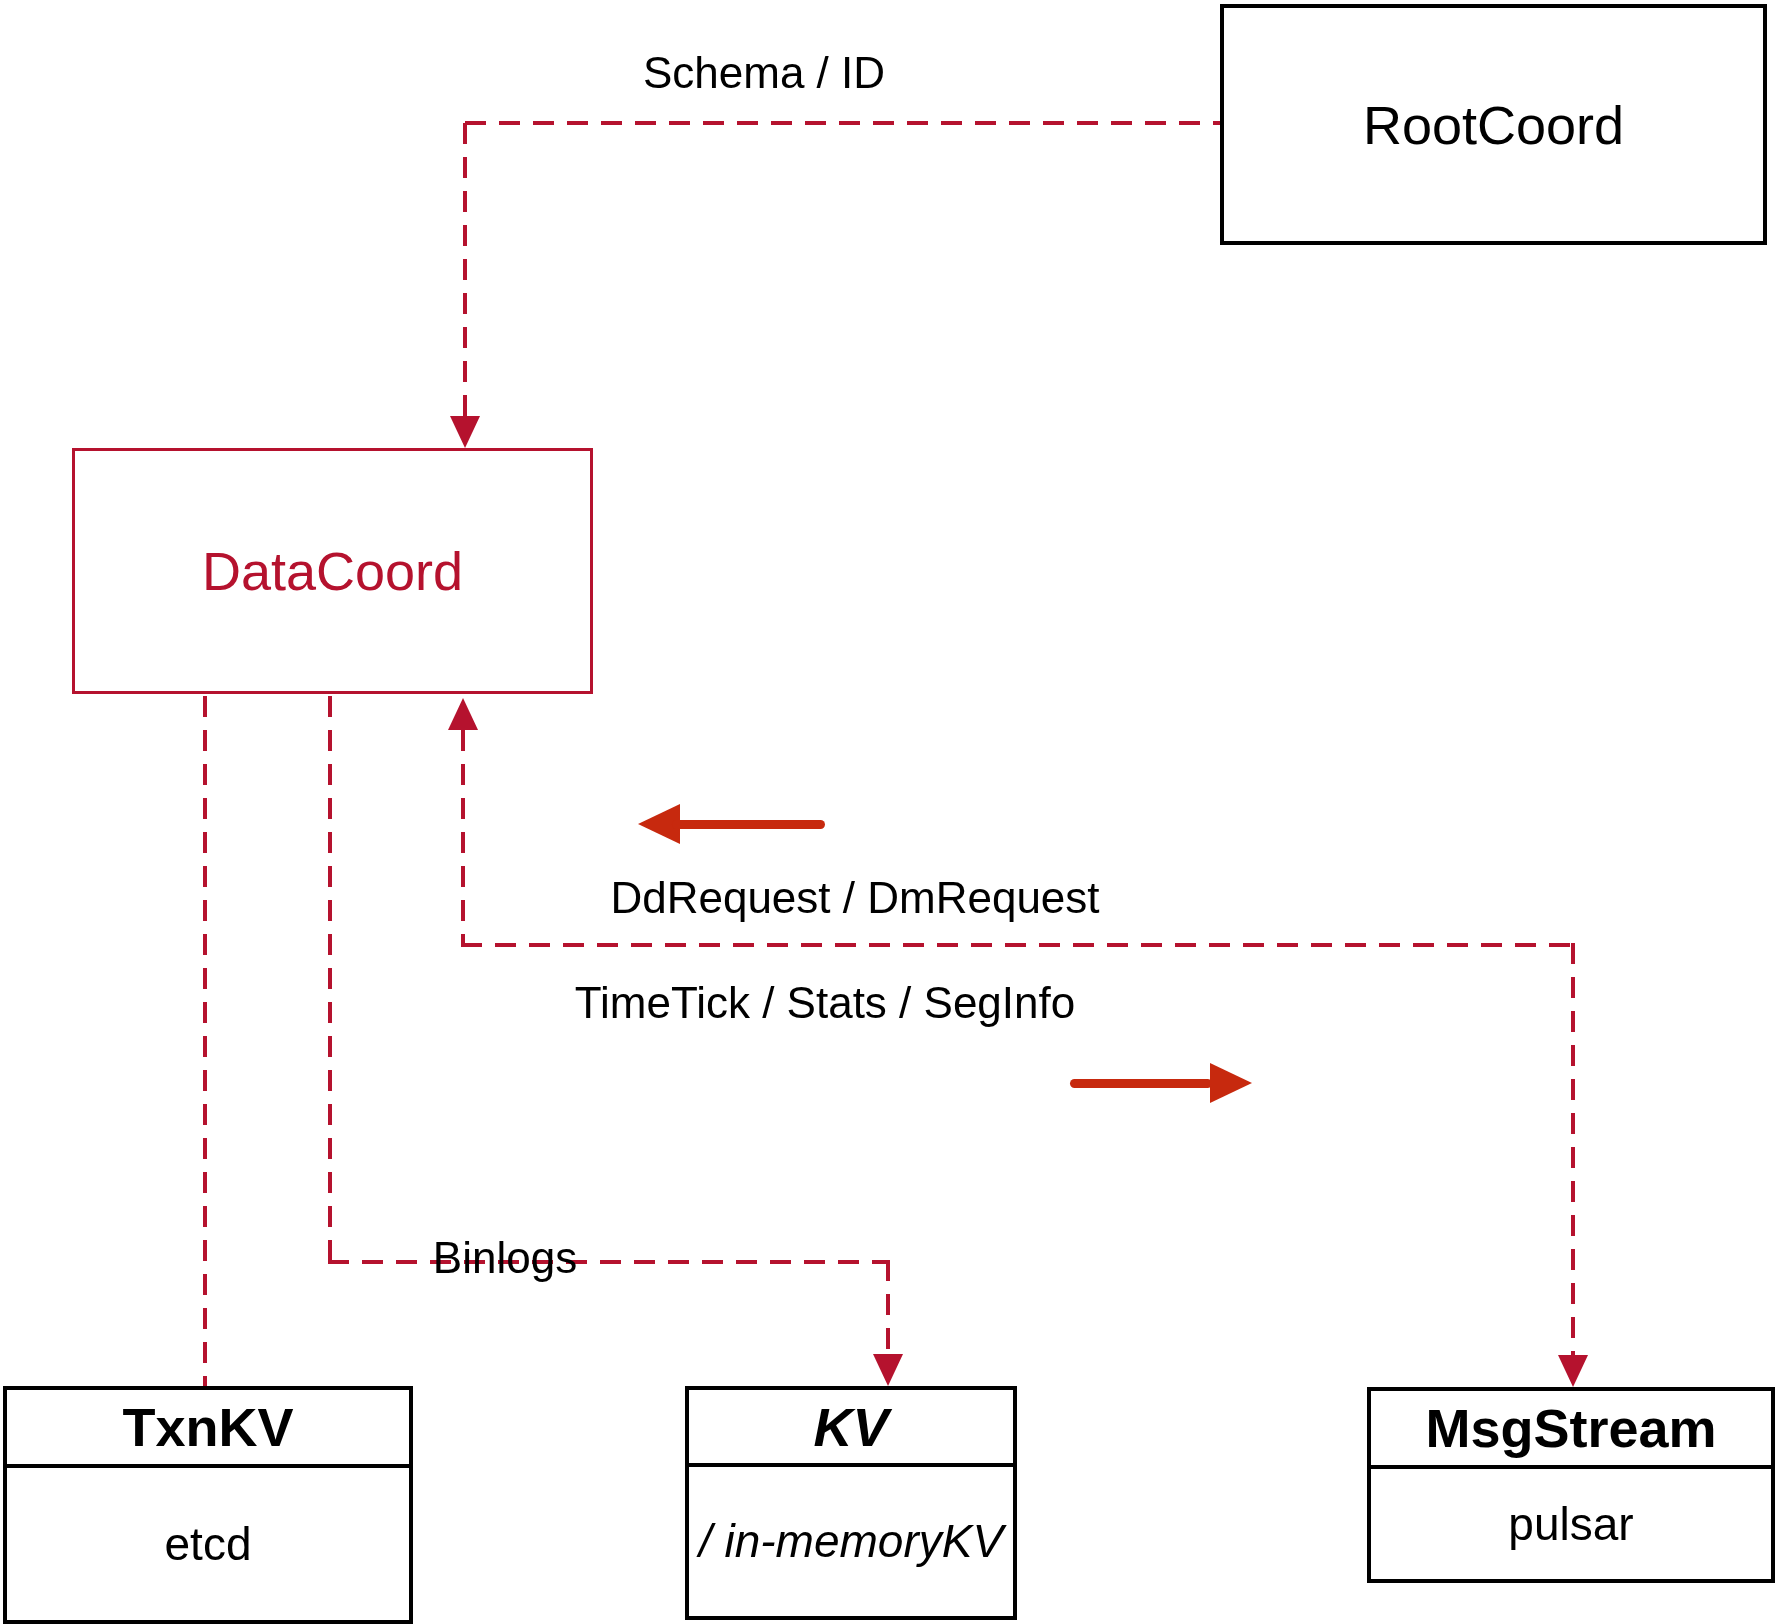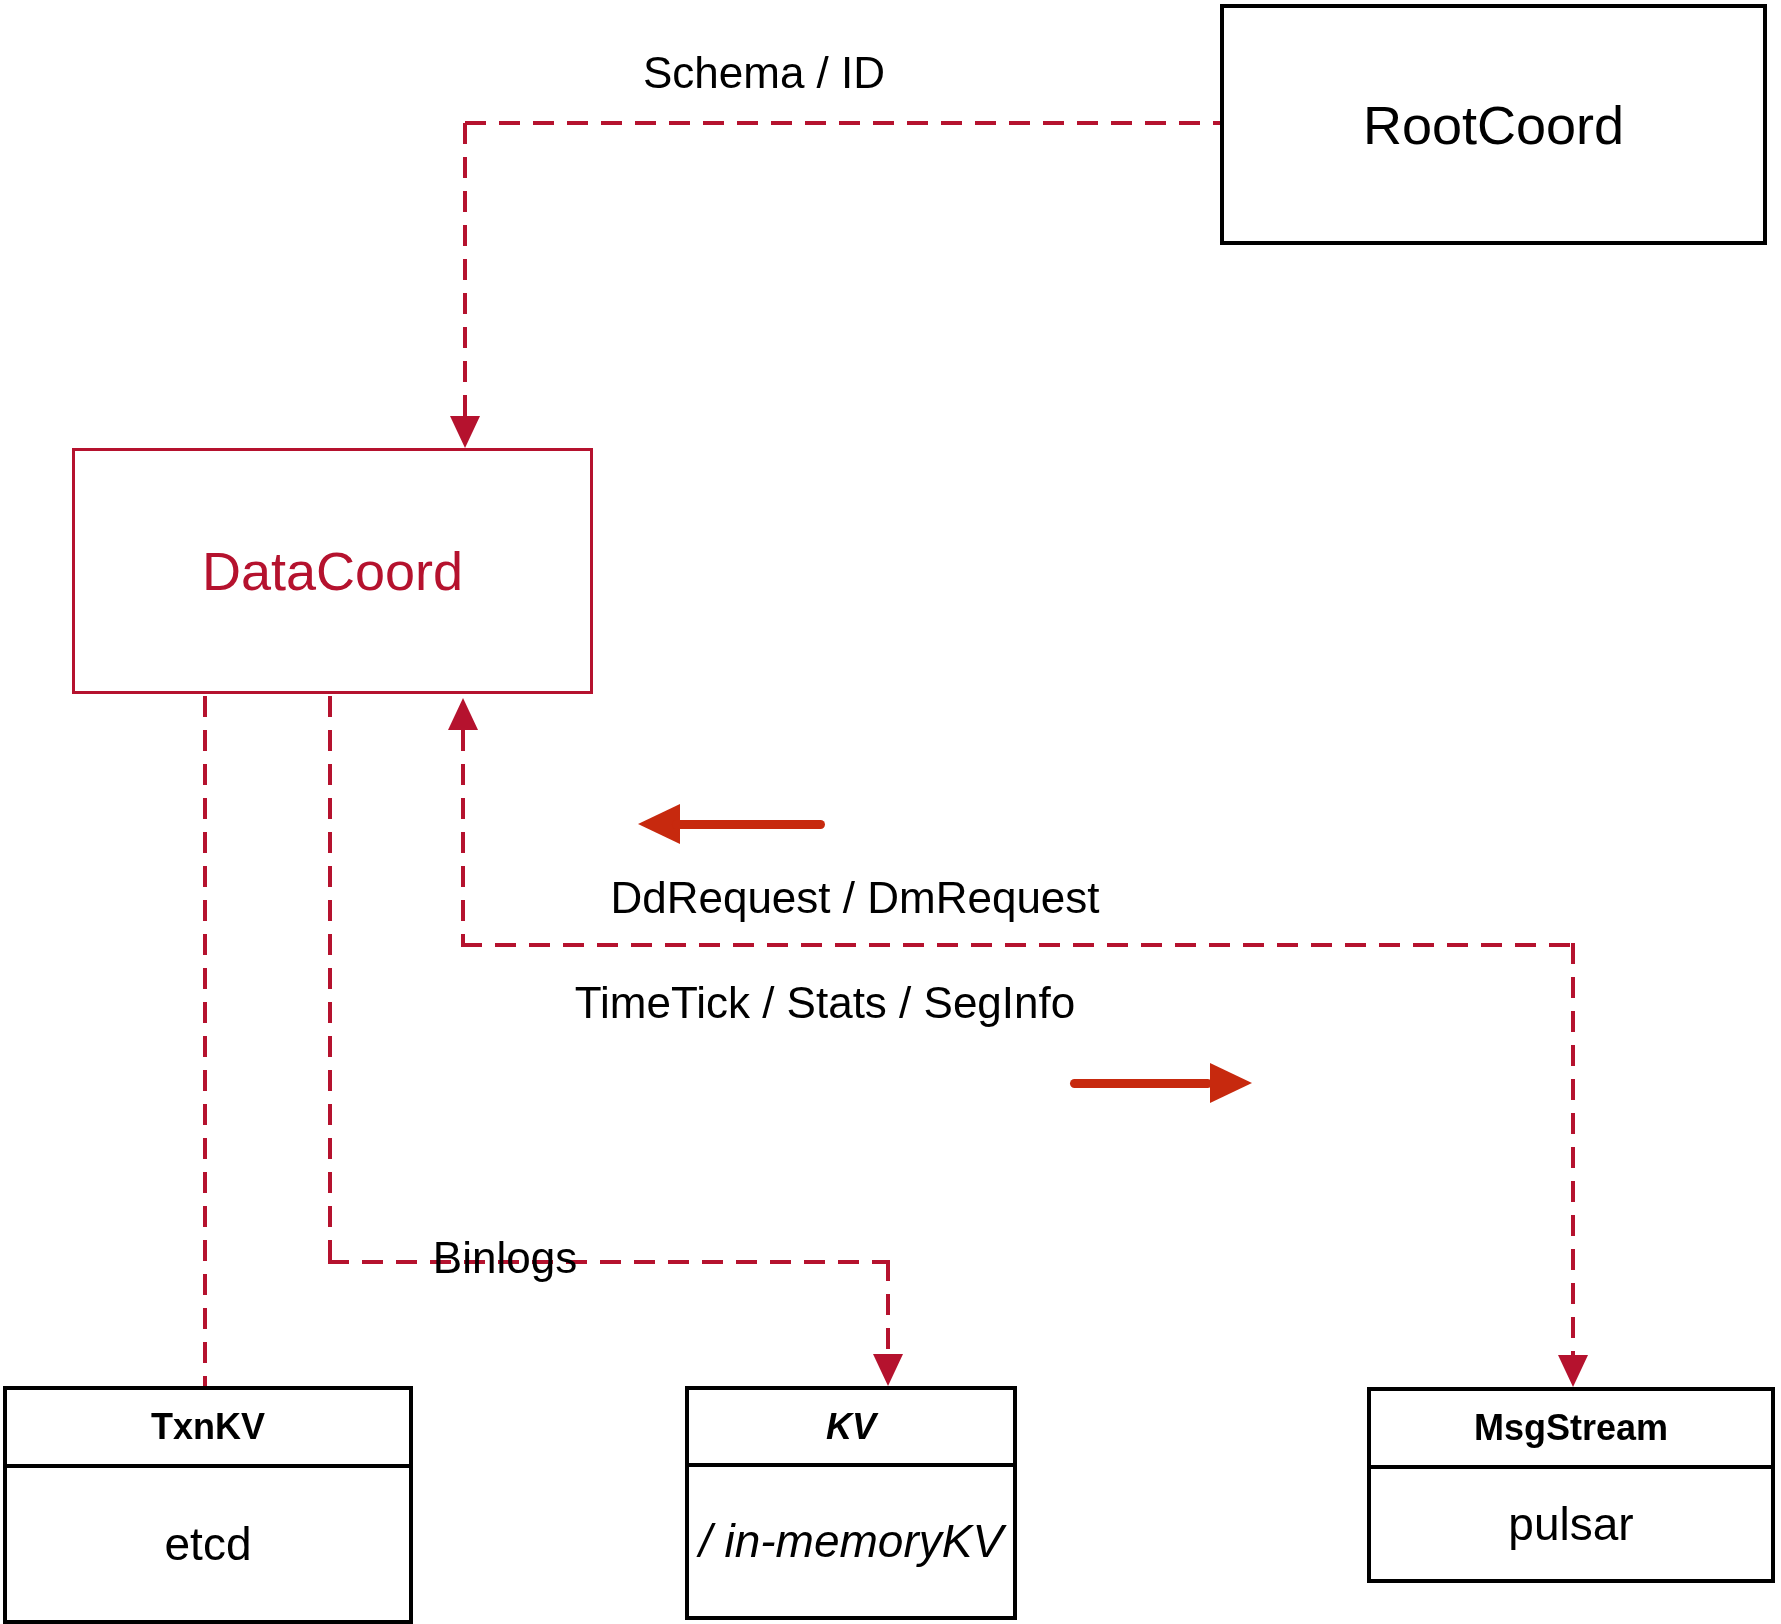--- a/index.html
+++ b/index.html
@@ -44,21 +44,21 @@
     display: flex;
     flex-direction: column;
   }
   .table-box .t-header {
     box-sizing: border-box;
     border-bottom: 4px solid #000000;
     display: flex;
     align-items: center;
     justify-content: center;
     font-weight: bold;
-    font-size: 36px;
+    font-size: 54px;
     color: #000000;
   }
   .table-box .t-body {
     flex: 1;
     display: flex;
     flex-direction: column;
     align-items: center;
     justify-content: center;
     font-size: 46px;
     color: #000000;

